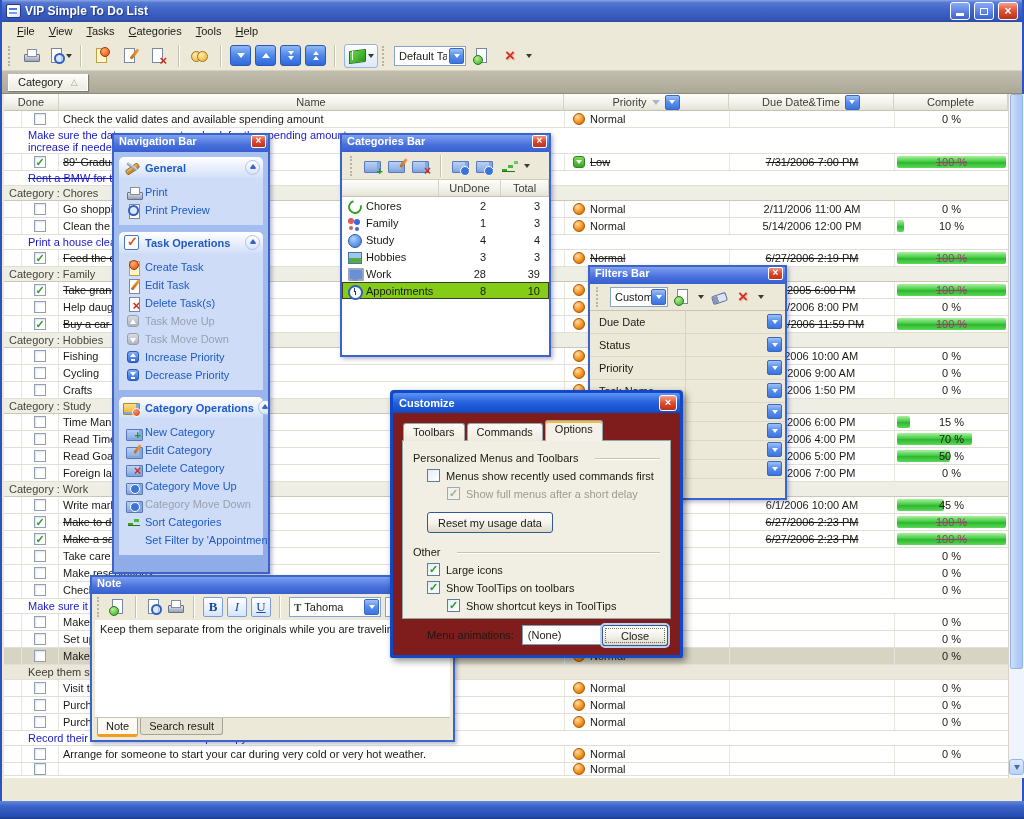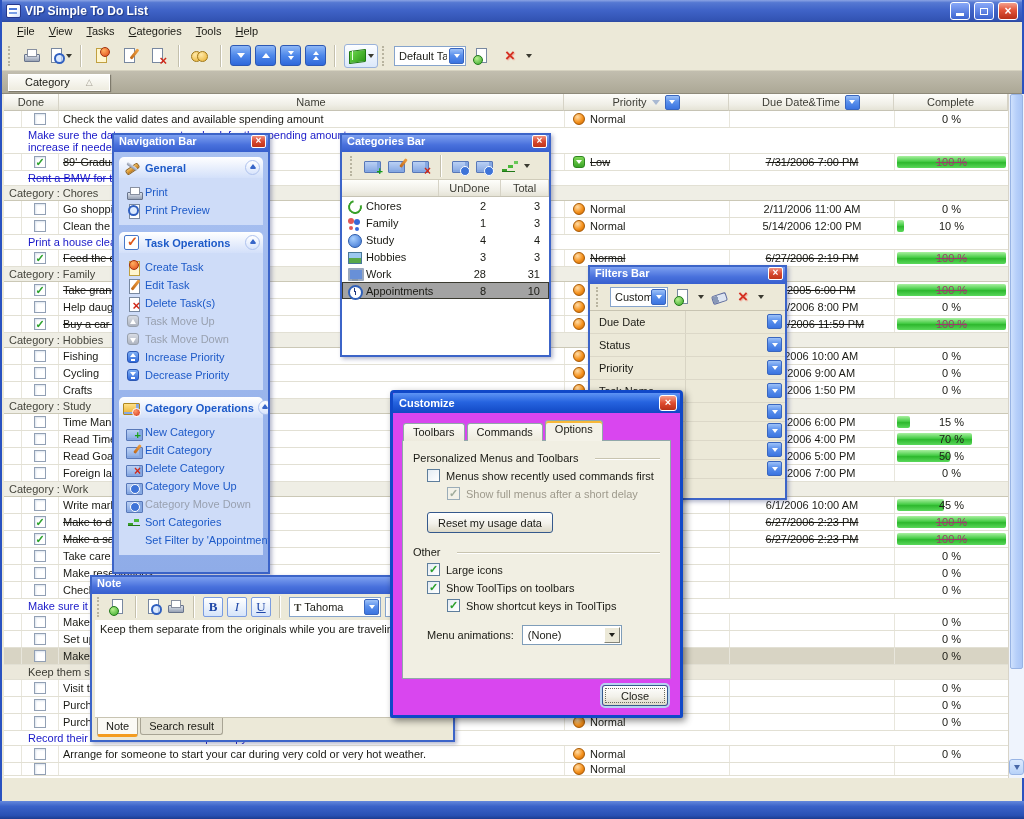--- a/index.html
+++ b/index.html
@@ -36,21 +36,21 @@
   .t-u.s,.t-d.s{border-width:3px}
   .t-u.s{border-bottom-width:4px}.t-d.s{border-top-width:4px}
   .combo{height:20px;background:#fff;border:1px solid #86A4CC;display:flex;align-items:center;padding:0 18px 0 4px;position:relative;flex:none}
   .combo .xpdd{position:absolute;right:1px;top:1px;bottom:1px;width:15px;height:auto}
 
   .xpdd{width:15px;height:15px;background:linear-gradient(180deg,#9EC2F8 0%,#5A90EC 45%,#3B74E0 100%);border:1px solid #3966BE;border-radius:2px;display:inline-flex;align-items:center;justify-content:center;flex:none}
   .xpdd i{width:0;height:0;border:3px solid transparent;border-top:4px solid #fff;margin-top:3px;display:block}
 
   
   .groupbar{position:absolute;top:71px;left:0;right:0;height:23px;background:linear-gradient(180deg,#C2BEAF,#ACA896);display:flex;align-items:center;padding-left:6px;border-bottom:1px solid #8E8A7A}
-  .groupbtn{height:17px;background:linear-gradient(180deg,#FDFDFA,#EEECE0);border:1px solid #FFF;box-shadow:1px 1px 1px #7E7A6C;padding:1px 16px;display:flex;gap:16px;align-items:center}
+  .groupbtn{height:17px;background:linear-gradient(180deg,#FDFDFA,#EEECE0);border:1px solid #FFF;box-shadow:1px 1px 1px #7E7A6C;padding:1px 9px;display:flex;gap:8px;align-items:center}
   .groupbtn .tri{color:#A8A498;font-size:9px}
 
   
   .thead{position:absolute;top:94px;left:2px;width:1004px;height:17px}
   .hcell{position:absolute;top:0;height:17px;background:linear-gradient(180deg,#FEFEFB,#F0EFE7 65%,#E5E3D6);border-right:1px solid #D6D3C6;border-bottom:1px solid #C6C3B4;color:#3C3C34;display:flex;align-items:center;justify-content:center;gap:5px}
   .funnel{width:0;height:0;border:4px solid transparent;border-top:5px solid #A9B9D2;margin-top:4px}
   .tbody{position:absolute;top:111px;left:2px;width:1004px;height:667px;background:#fff;overflow:hidden}
   .row{position:relative;border-bottom:1px solid #E2E0D4}
   .r-task{height:17px;background:#fff}
   .r-task.sel{background:#D8D4C4}
@@ -108,21 +108,21 @@
   .navitem.dis{color:#99A1B0}
 
   
   #catbar{left:338px;top:133px;width:211px;height:224px;z-index:10}
   .catbody{position:absolute;left:0;right:0;top:17px;bottom:0;background:#fff;display:flex;flex-direction:column}
   .cattb{height:28px;background:#ECE9D8;border-bottom:1px solid #D0CCBA;display:flex;align-items:center;gap:6px;padding-left:8px;flex:none}
   .catgrid-h{height:17px;display:flex;flex:none;background:linear-gradient(180deg,#FEFEFB,#F0EFE7 65%,#E5E3D6);border-bottom:1px solid #C6C3B4;color:#3C3C34}
   .catgrid-h span{display:flex;align-items:center;justify-content:center;border-right:1px solid #D6D3C6}
   .ch-name{flex:1}.ch-u{width:62px}.ch-t{width:48px}
   .catrow{height:17px;display:flex;align-items:center;border:1px solid transparent}
-  .catrow.sel{background:#a3a3a3;border-color:#3A3A30}
+  .catrow.sel{background:#84cc16;border-color:#3A3A30}
   .catrow .cname{flex:1;display:flex;align-items:center;gap:5px;padding-left:4px}
   .catrow .cu{width:62px;text-align:right;padding-right:14px}
   .catrow .ct{width:48px;text-align:right;padding-right:8px}
 
   
   #filtbar{left:586px;top:265px;width:199px;height:235px;z-index:15}
   .filtbody{position:absolute;left:0;right:0;top:17px;bottom:0;background:#ECE9D8}
   .filttb{height:27px;display:flex;align-items:center;gap:6px;padding-left:6px;border-bottom:1px solid #C8C4B2}
   .frow{height:23px;display:flex;align-items:center;padding-left:9px;position:relative;border-bottom:1px solid #DCD8C8}
   .frow.short{height:19px}
@@ -135,21 +135,21 @@
   .notetb{position:absolute;left:0;right:0;top:17px;height:26px;background:#ECE9D8;display:flex;align-items:center;gap:4px;padding-left:5px;overflow:hidden}
   .fmtbtn{width:20px;height:20px;border:1px solid #7A9CE0;border-radius:2px;background:linear-gradient(180deg,#FFFFFF,#D6E4FA);color:#2048A8;display:flex;align-items:center;justify-content:center;font-family:"Liberation Serif",serif;font-size:13px;flex:none}
   .fmtbtn.b{font-weight:bold}.fmtbtn.i{font-style:italic}.fmtbtn.u{text-decoration:underline}
   .fonticon{color:#3A3A30;font-family:"Liberation Serif",serif;font-weight:bold;margin-right:3px}
   .noteedit{position:absolute;left:3px;right:3px;top:43px;bottom:23px;background:#fff;padding:3px 5px;color:#1A1A14}
   .notetabs{position:absolute;left:3px;right:3px;bottom:3px;height:20px;background:#ECE9D8;border-top:1px solid #C8C4B2;display:flex;align-items:flex-start;padding-left:2px}
   .ntab{height:17px;padding:2px 8px 0;border:1px solid #A8A494;border-top:none;border-radius:0 0 3px 3px;background:#E4E1D2;margin-right:2px}
   .ntab.active{background:#FBFAF5;border-bottom:3px solid #F49C20;height:19px}
 
   
-  .dlg{position:absolute;left:388px;top:390px;width:293px;height:328px;border:3px solid #1048C8;border-radius:4px 4px 2px 2px;background:#d946ef;z-index:30;box-shadow:3px 3px 7px rgba(0,0,0,.45)}
+  .dlg{position:absolute;left:388px;top:390px;width:293px;height:268px;border:3px solid #1048C8;border-radius:4px 4px 2px 2px;background:#7f1d1d;z-index:30;box-shadow:3px 3px 7px rgba(0,0,0,.45)}
   .dlgtitle{height:20px;background:linear-gradient(180deg,#5E94F4 0%,#2664E0 45%,#1148C4 100%);border-radius:2px 2px 0 0;display:flex;align-items:center;padding:0 3px 0 6px;color:#fff;font-weight:bold}
   .dlgtitle .pt{flex:1}
   .dlgclose{width:18px;height:16px;background:linear-gradient(180deg,#F4A08C,#E04C30 50%,#B83018);border:1px solid #fff;border-radius:3px;color:#fff;font-weight:bold;font-size:11px;line-height:13px;text-align:center}
   .tabs{position:absolute;left:10px;top:27px;display:flex;align-items:flex-end;z-index:2}
   .tab{height:18px;padding:2px 9px 0;border:1px solid #91A7A9;border-bottom:none;border-radius:3px 3px 0 0;background:linear-gradient(180deg,#FCFBF7,#EDEADD);margin-right:2px}
   .tab.active{height:21px;background:#F4F2E8;box-shadow:inset 0 2px 0 #F8B838}
   .tabpage{position:absolute;left:9px;right:9px;top:47px;bottom:36px;border:1px solid #91A7A9;background:#F1EFE3;padding-top:2px}
   .grp{display:flex;align-items:center;gap:16px;margin:9px 10px 4px}
   .grp .gline{flex:1;height:1px;background:#C8C4B0;box-shadow:0 1px 0 #FFF}
   .cbrow{display:flex;align-items:center;gap:6px;margin:5px 0 5px 24px}
@@ -1055,21 +1055,21 @@
             </span>
             <span class="cu">3</span>
             <span class="ct">3</span>
           </div>
           <div class="catrow">
             <span class="cname">
               <span class="mi mi-cat-work"></span>
               <span>Work</span>
             </span>
             <span class="cu">28</span>
-            <span class="ct">31</span>
+            <span class="ct">39</span>
           </div>
           <div class="catrow sel">
             <span class="cname">
               <span class="mi mi-cat-clock"></span>
               <span>Appointments</span>
             </span>
             <span class="cu">8</span>
             <span class="ct">10</span>
           </div>
         </div>

